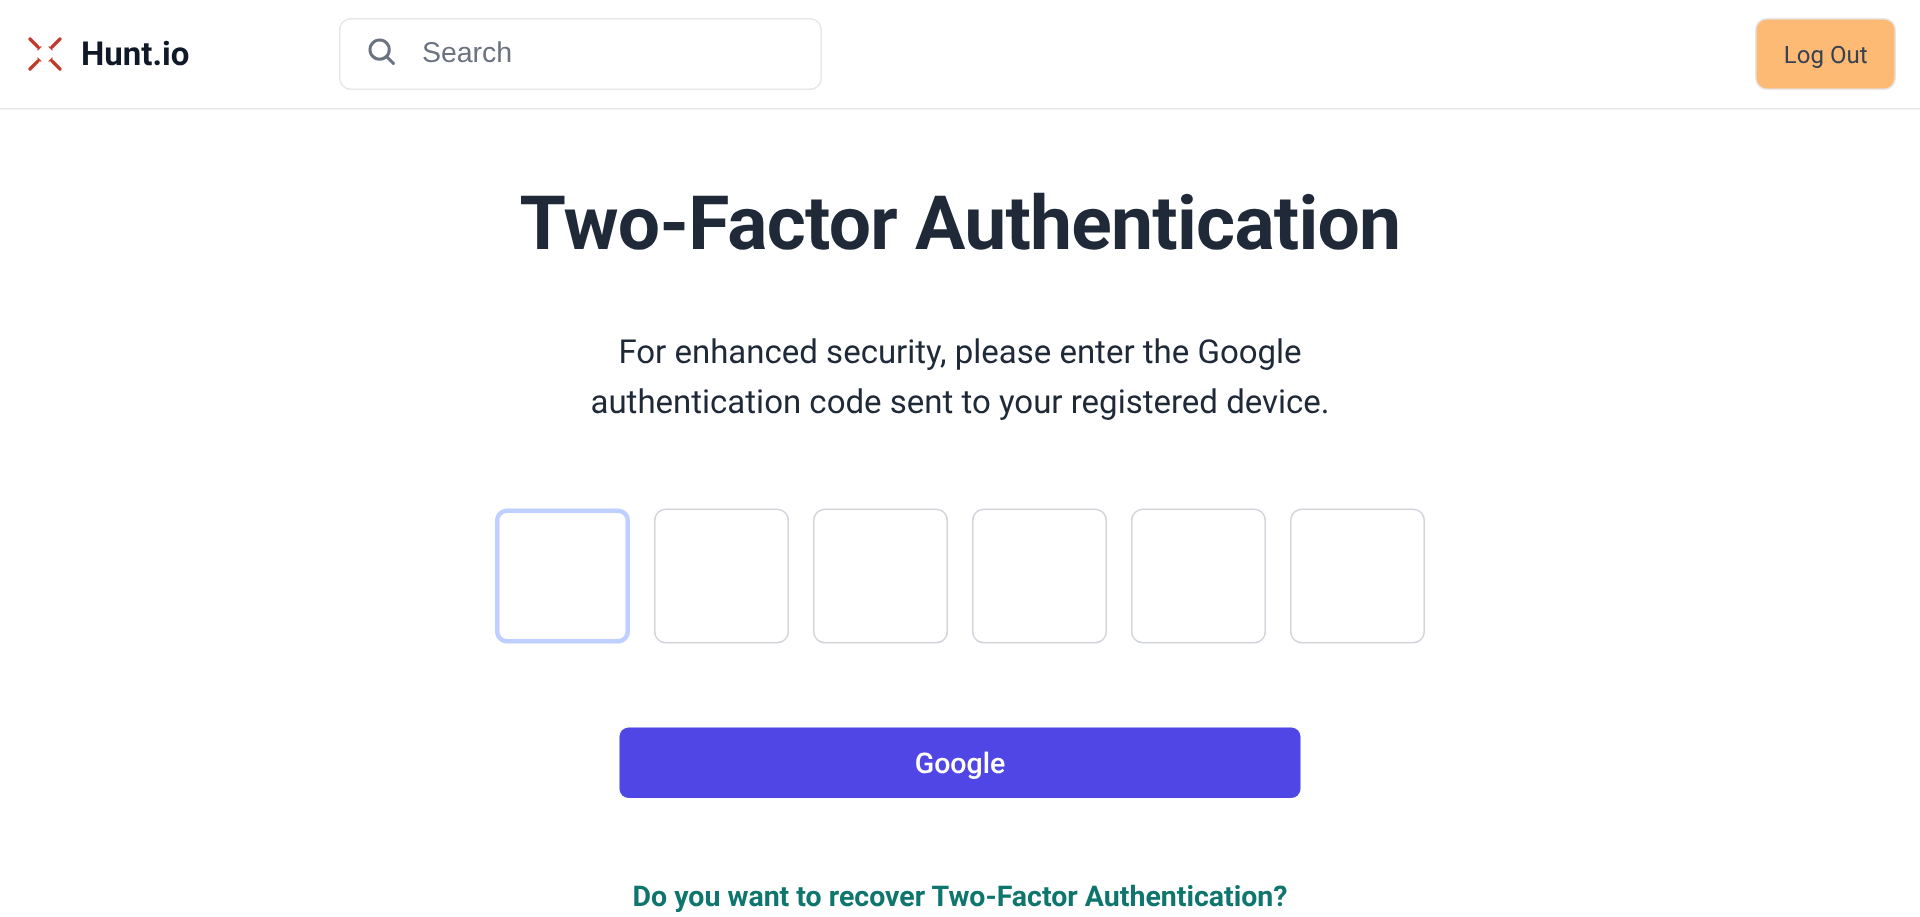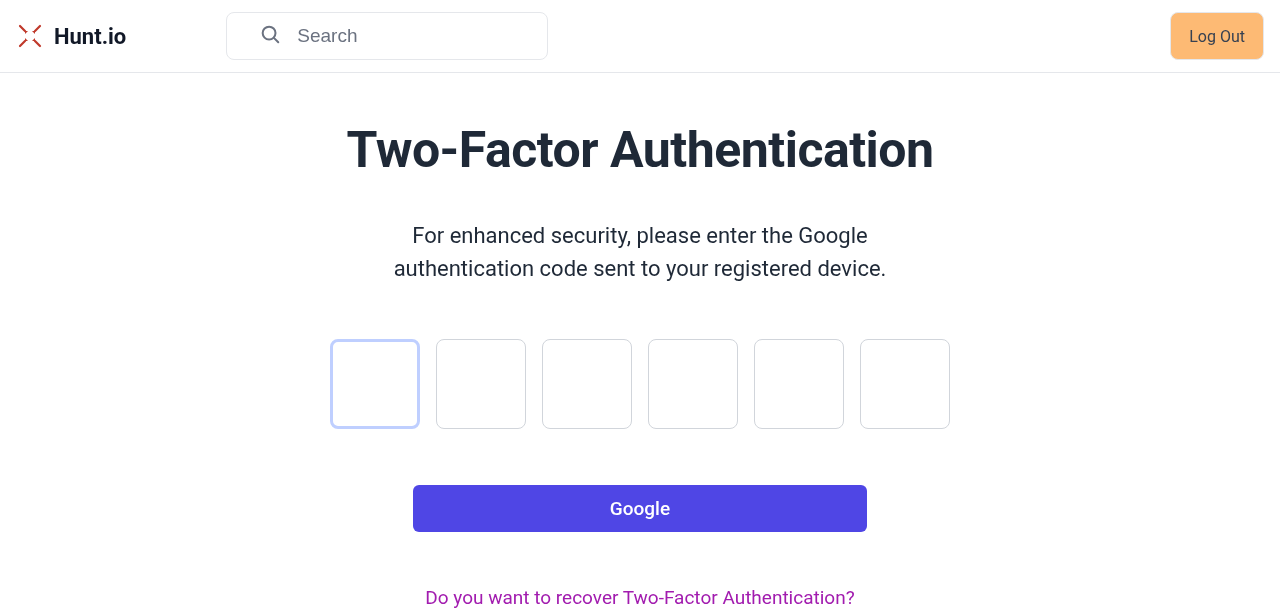--- a/index.html
+++ b/index.html
@@ -32,21 +32,21 @@
       font-size: 22px;
       font-weight: 700;
       color: #111827;
     }
     .search-wrap {
       display: flex;
       align-items: center;
       background: #fff;
       border: 1px solid #e5e7eb;
       border-radius: 8px;
-      padding: 0 32px;
+      padding: 0 16px;
       height: 48px;
       width: 322px;
     }
     .search-icon {
       color: #6b7280;
       margin-right: 16px;
       flex-shrink: 0;
     }
     .search-input {
       border: none;
@@ -117,23 +117,24 @@
       border-radius: 6px;
       font-size: 19px;
       font-weight: 500;
       cursor: pointer;
       font-family: inherit;
     }
     .recover-link {
       display: inline-block;
       margin-top: 54px;
       font-size: 19px;
-      color: #a21caf;
+      color: #0f766e;
       text-decoration: none;
       cursor: pointer;
+      font-weight: bold;
     }
   </style>
 </head>
 <body>
 
 <div class="header">
   <div class="logo-wrap">
     <span class="logo-icon">
       <svg width="28" height="28" viewBox="0 0 28 28" fill="none">
         <g stroke="#c0392b" stroke-width="2.2" stroke-linecap="round">

